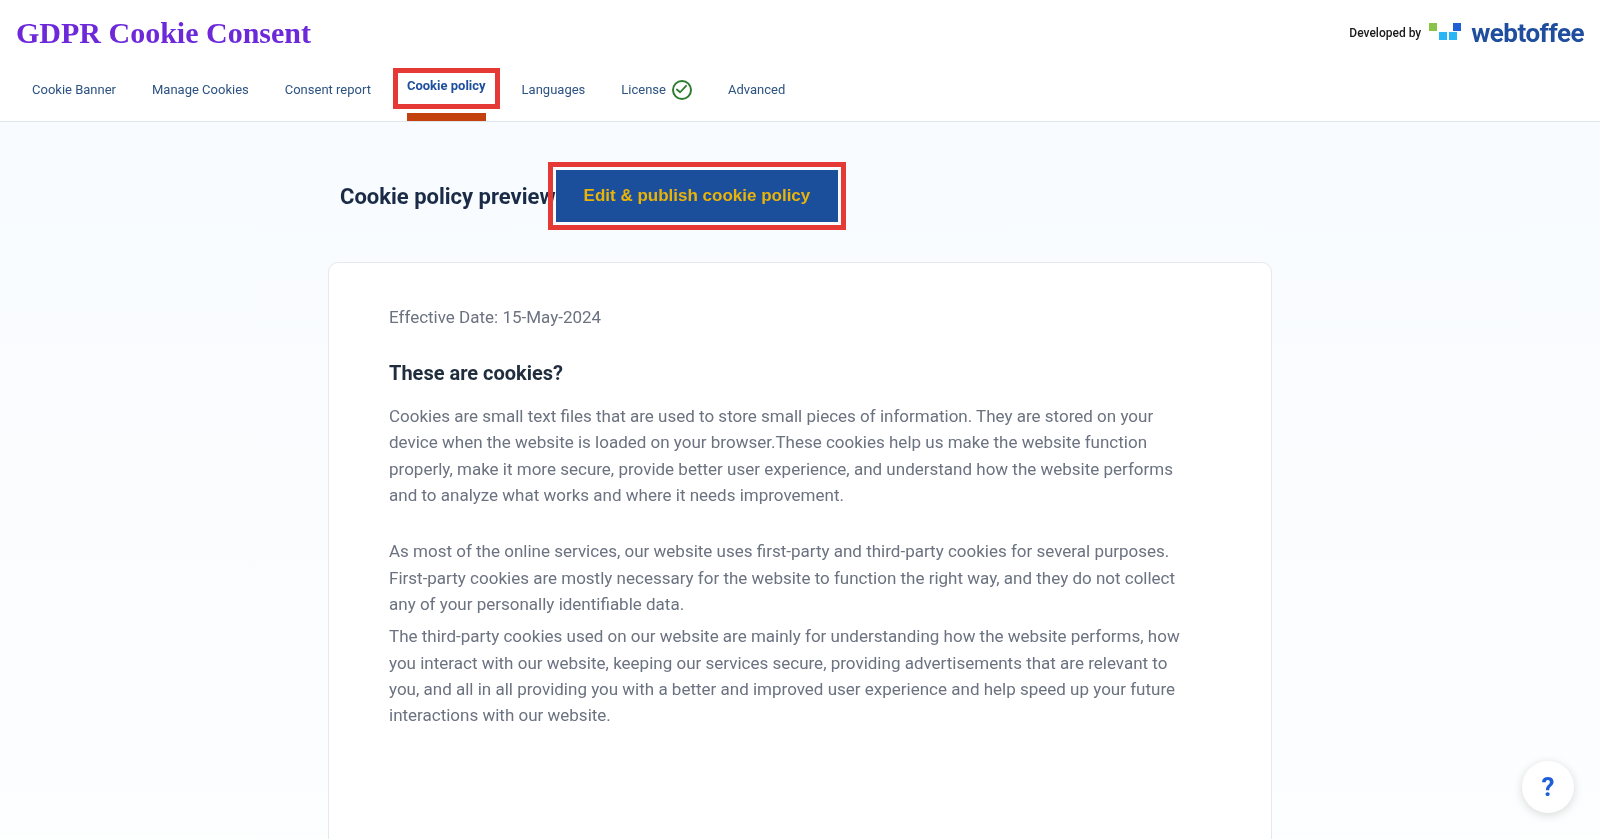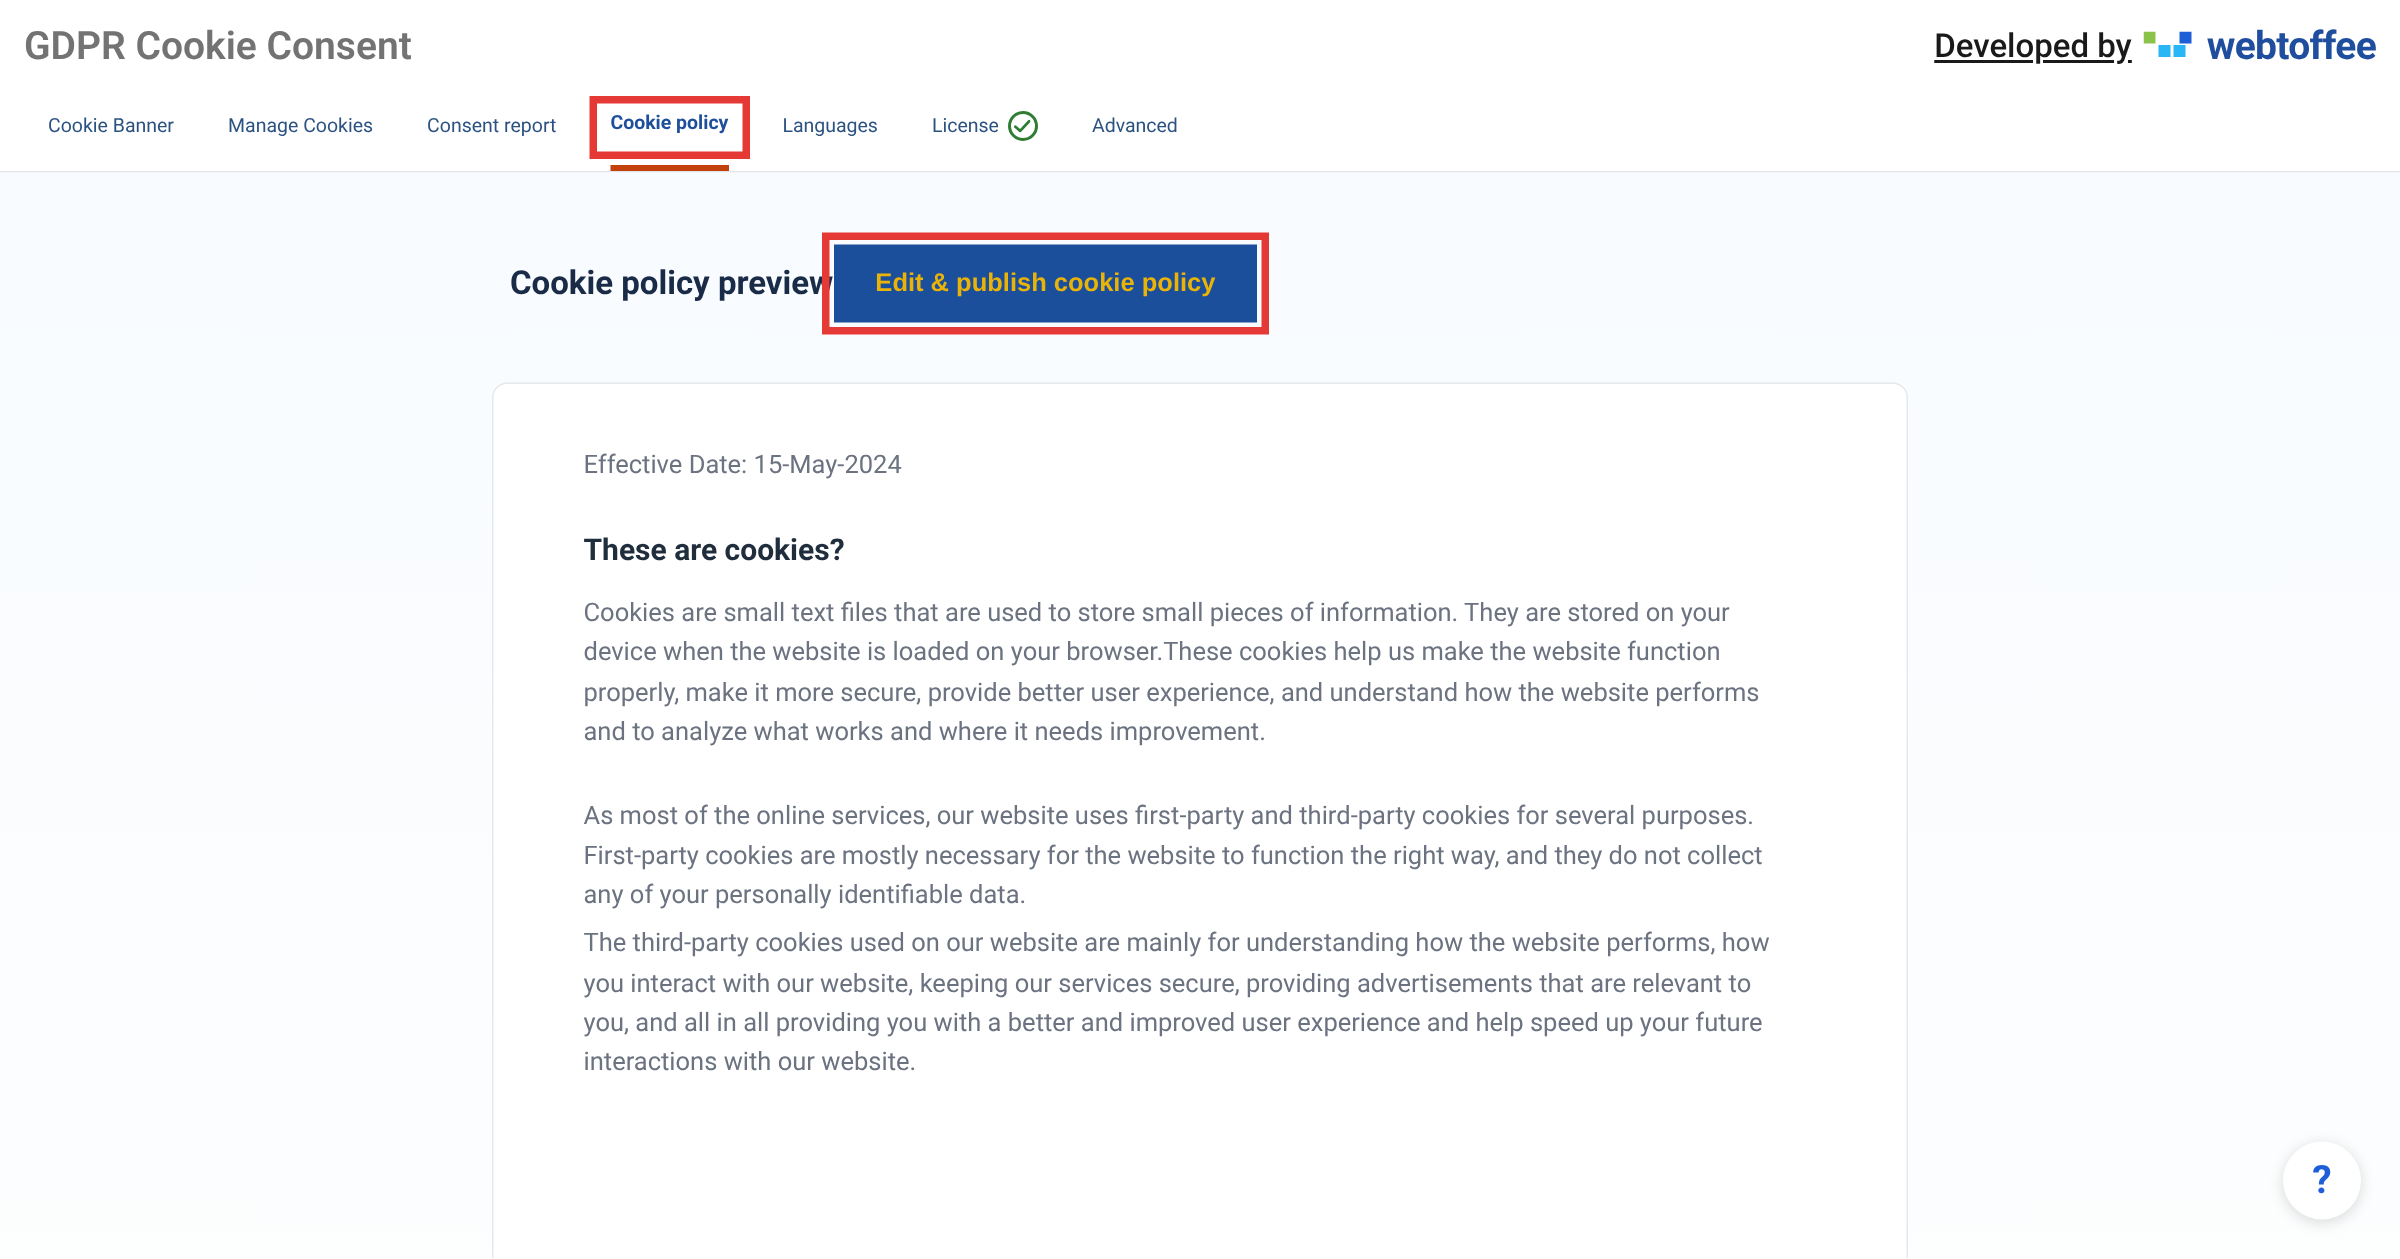--- a/index.html
+++ b/index.html
@@ -13,34 +13,34 @@
       position: relative;
     }
 
     .header {
       display: flex;
       justify-content: space-between;
       align-items: center;
       padding: 16px 16px 0 16px;
     }
     .page-title {
-      font-size: 26px;
+      font-size: 30px;
       font-weight: 600;
-      color: #737373;
+      color: #6d28d9;
+      font-family: Liberation Serif, serif;
     }
     .developed-by {
       display: flex;
       align-items: center;
       gap: 8px;
     }
     .developed-by-label {
-      font-size: 22px;
+      font-size: 12px;
       color: #1a1a1a;
       font-weight: 500;
-      text-decoration: underline;
     }
     .wt-logo {
       display: inline-flex;
       align-items: center;
       gap: 6px;
     }
     .logo-squares {
       display: inline-block;
       position: relative;
       width: 36px;
@@ -66,21 +66,21 @@
       cursor: pointer;
       text-decoration: none;
       display: inline-flex;
       align-items: center;
       gap: 6px;
       position: relative;
     }
     .tab.active {
       color: #1e4f9c;
       font-weight: 700;
-      border-bottom: 4px solid #c2410c;
+      border-bottom: 8px solid #c2410c;
     }
     .tab-highlight {
       position: absolute;
       border: 5px solid #e53935;
       top: -10px;
       left: -14px;
       right: -14px;
       bottom: 4px;
       pointer-events: none;
     }

